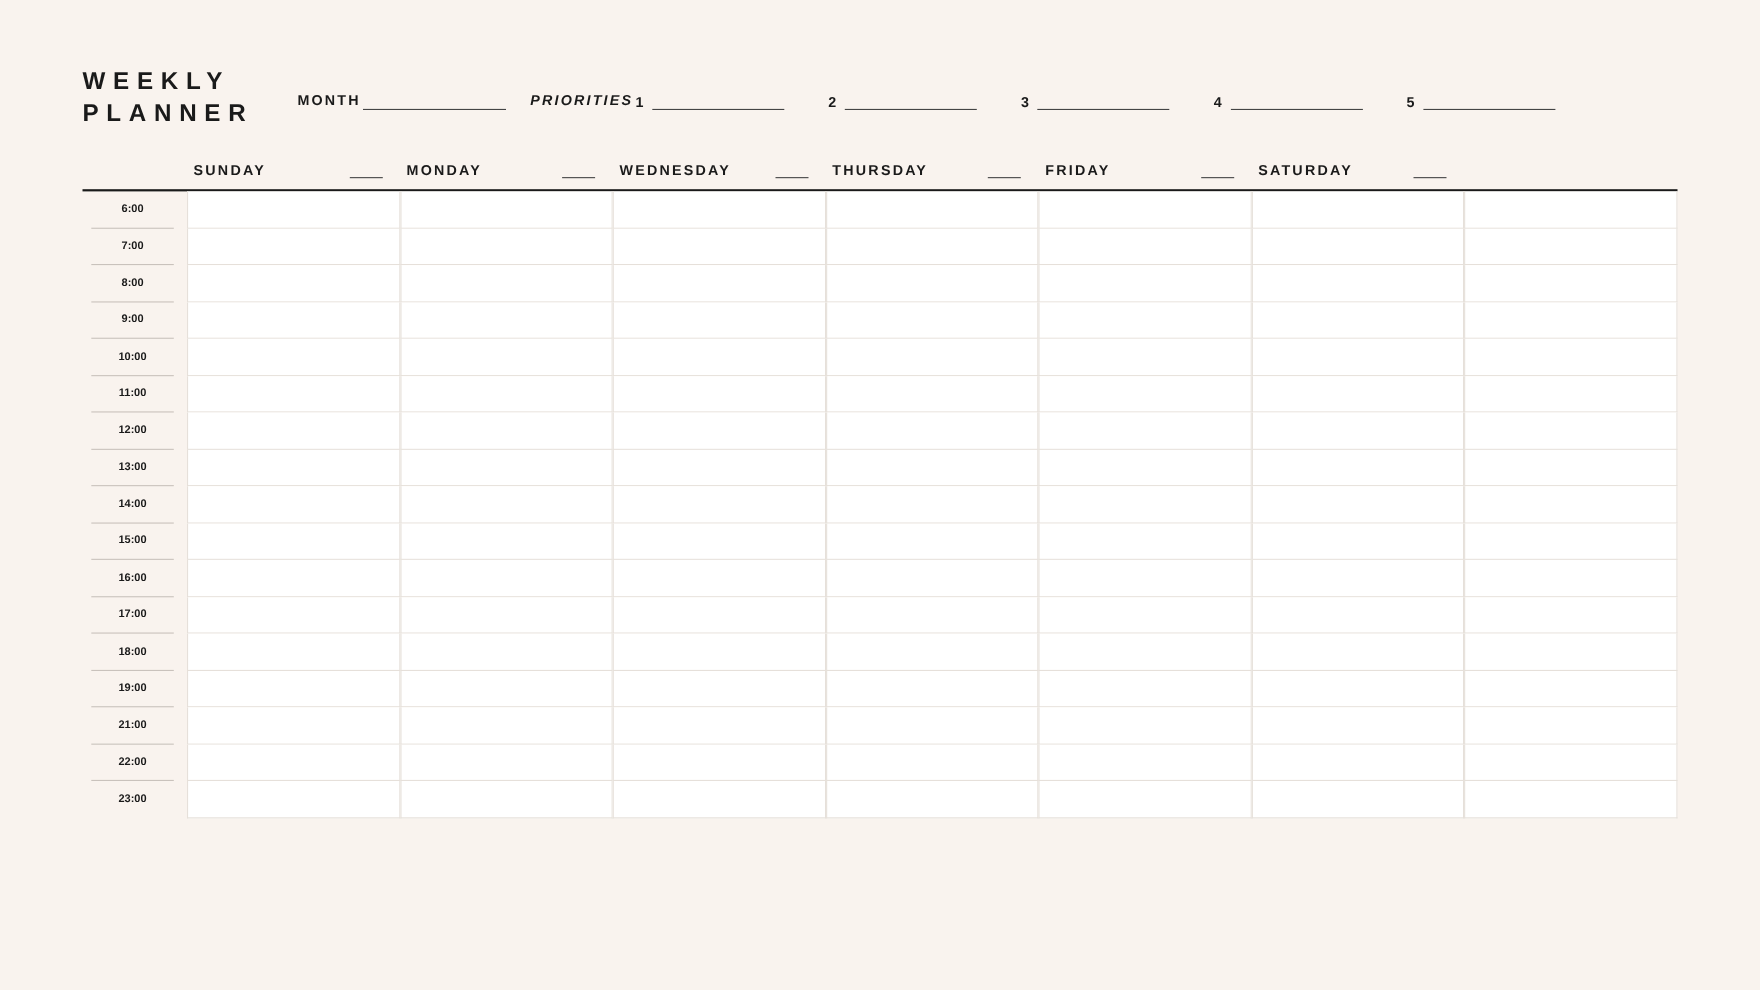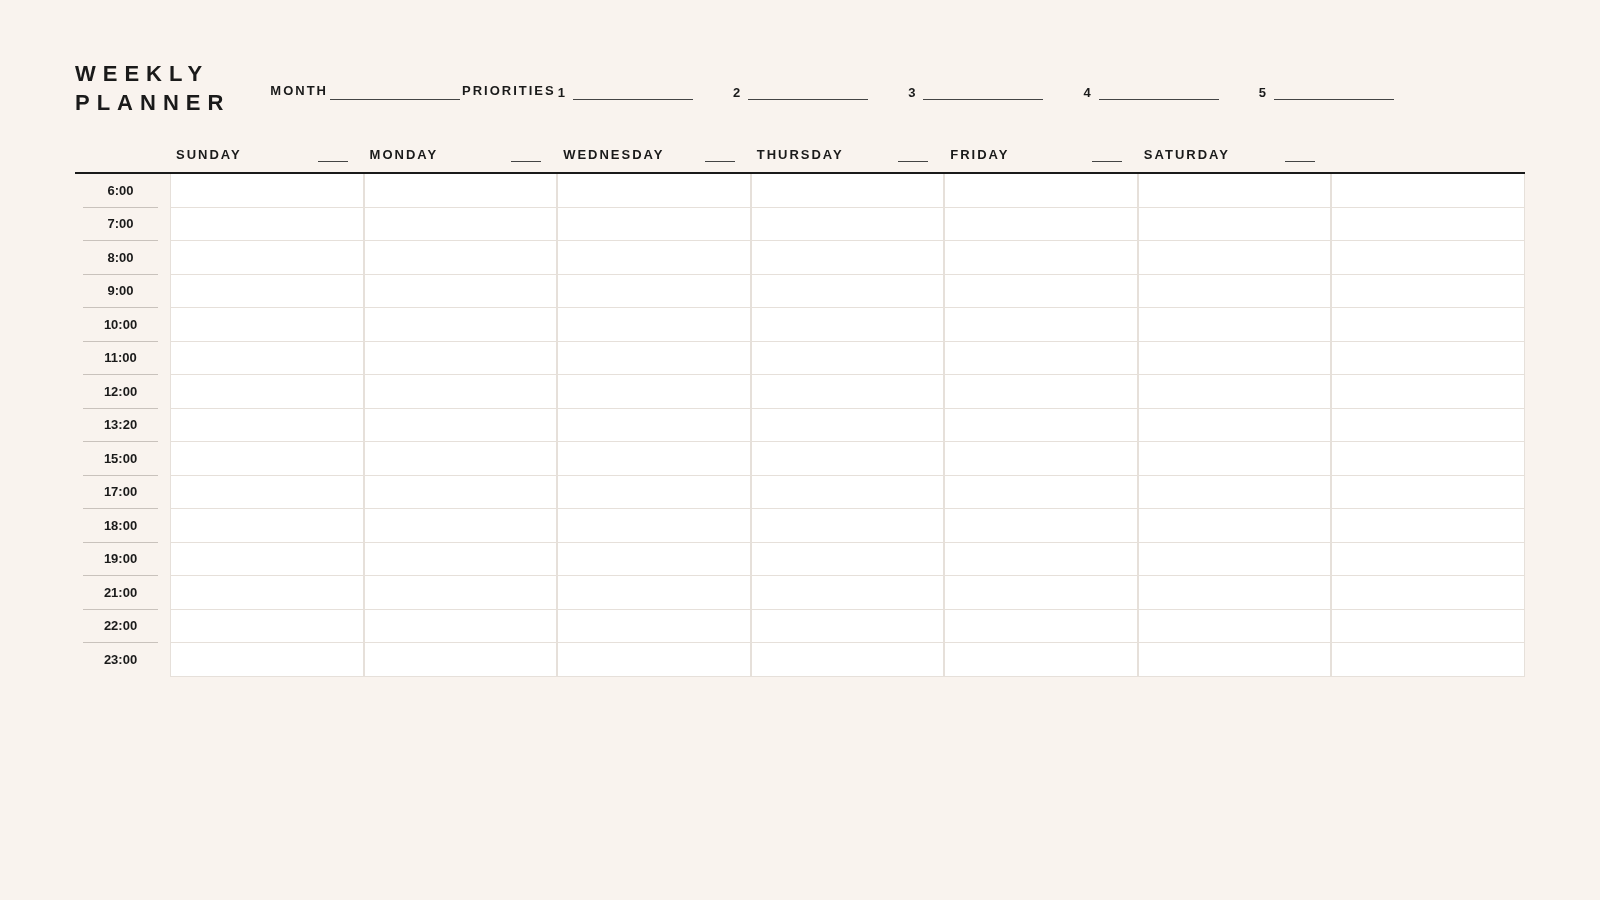--- a/index.html
+++ b/index.html
@@ -85,21 +85,21 @@
     }
     .grid-row {
       display: grid;
       grid-template-columns: 95px repeat(7, 1fr);
       height: 33.5px;
     }
     .time-cell {
       display: flex;
       align-items: center;
       justify-content: center;
-      font-size: 13px;
+      font-size: 10px;
       font-weight: 600;
       border-bottom: 1px solid #c9c2bc;
       margin-right: 12px;
       margin-left: 8px;
     }
     .time-cell.last { border-bottom: none; }
     .slot {
       background: #ffffff;
       border-right: 1px solid #e6e0da;
       border-bottom: 1px solid #e6e0da;
@@ -129,21 +129,21 @@
 <body>
 
 <div class="header">
   <div class="title">
     <div>WEEKLY</div>
     <div>PLANNER</div>
   </div>
   <div class="header-fields">
     <span class="label">MONTH</span>
     <span class="month-line"></span>
-    <span class="label" style="">PRIORITIES</span>
+    <span class="label" style="margin-left:20px;font-style:italic;">PRIORITIES</span>
     <div id="prio-container" style="display:flex; gap:40px; flex:1;">
         <div class="prio">
           <span class="prio-num">1</span>
           <span class="prio-line"></span>
         </div>
         <div class="prio">
           <span class="prio-num">2</span>
           <span class="prio-line"></span>
         </div>
         <div class="prio">
@@ -255,31 +255,51 @@
         <div class="time-cell">12:00</div>
         <div class="slot first-col"></div>
         <div class="slot"></div>
         <div class="slot"></div>
         <div class="slot"></div>
         <div class="slot"></div>
         <div class="slot"></div>
         <div class="slot last-col"></div>
       </div>
       <div class="grid-row">
-        <div class="time-cell">13:20</div>
+        <div class="time-cell">13:00</div>
+        <div class="slot first-col"></div>
+        <div class="slot"></div>
+        <div class="slot"></div>
+        <div class="slot"></div>
+        <div class="slot"></div>
+        <div class="slot"></div>
+        <div class="slot last-col"></div>
+      </div>
+      <div class="grid-row">
+        <div class="time-cell">14:00</div>
         <div class="slot first-col"></div>
         <div class="slot"></div>
         <div class="slot"></div>
         <div class="slot"></div>
         <div class="slot"></div>
         <div class="slot"></div>
         <div class="slot last-col"></div>
       </div>
       <div class="grid-row">
         <div class="time-cell">15:00</div>
+        <div class="slot first-col"></div>
+        <div class="slot"></div>
+        <div class="slot"></div>
+        <div class="slot"></div>
+        <div class="slot"></div>
+        <div class="slot"></div>
+        <div class="slot last-col"></div>
+      </div>
+      <div class="grid-row">
+        <div class="time-cell">16:00</div>
         <div class="slot first-col"></div>
         <div class="slot"></div>
         <div class="slot"></div>
         <div class="slot"></div>
         <div class="slot"></div>
         <div class="slot"></div>
         <div class="slot last-col"></div>
       </div>
       <div class="grid-row">
         <div class="time-cell">17:00</div>

